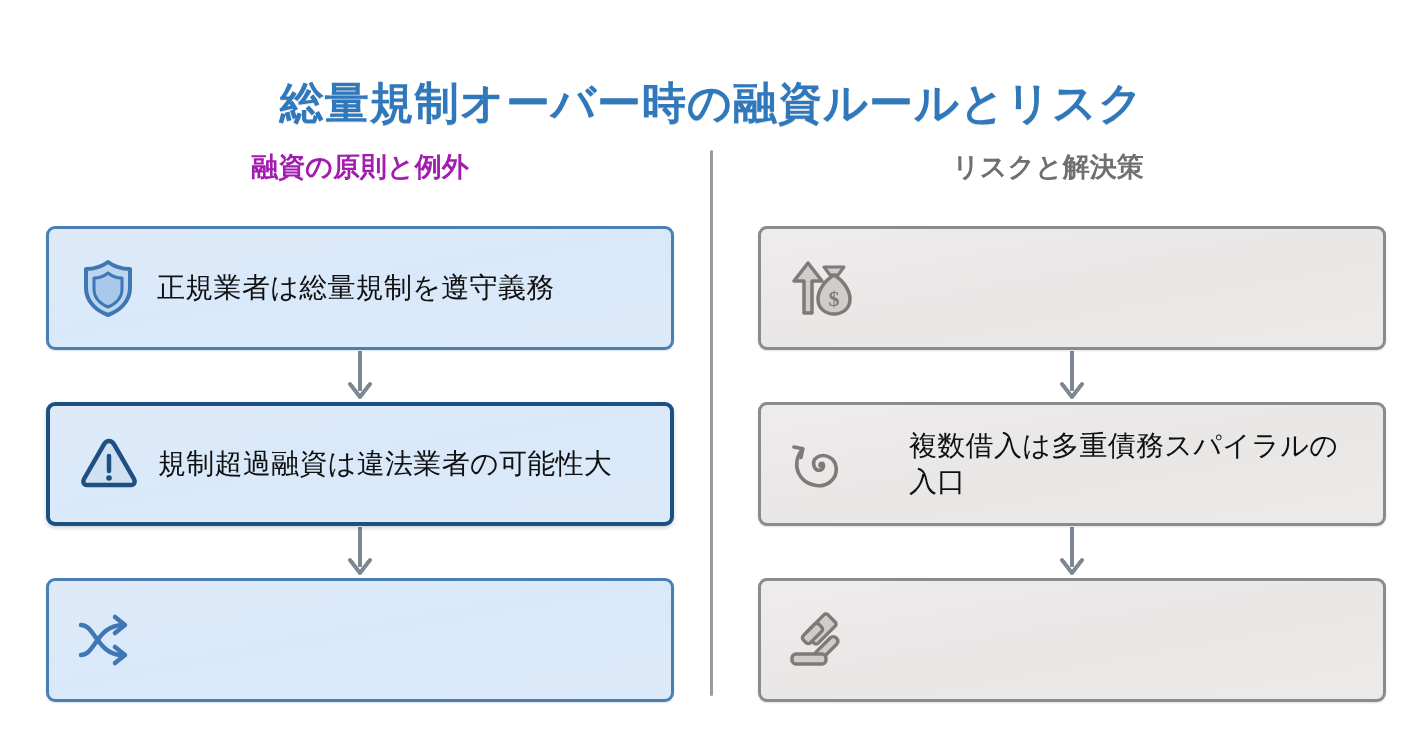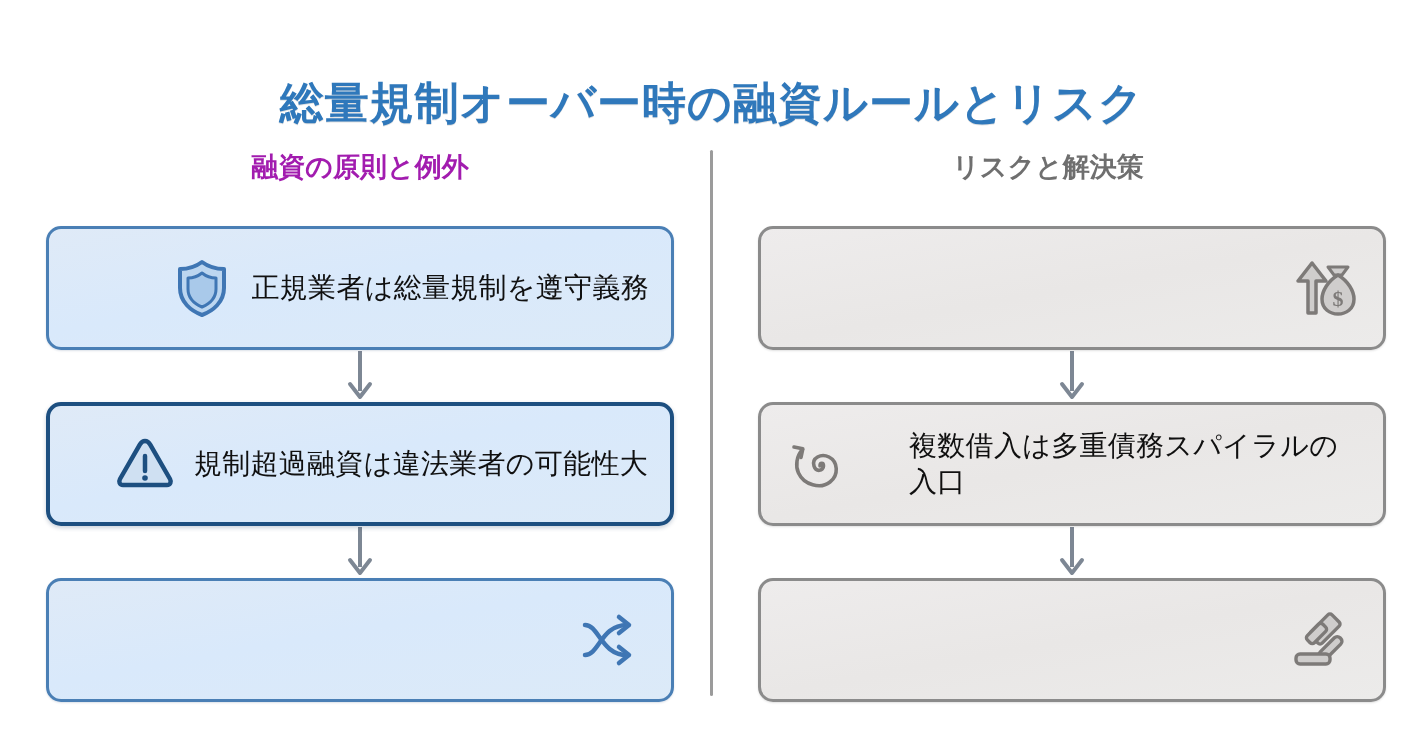--- a/index.html
+++ b/index.html
@@ -64,24 +64,23 @@
   }
 
   
   .chain { position: absolute; top: 226px; }
   .chain-left  { left: 46px;  width: 628px; }
   .chain-right { left: 758px; width: 628px; }
 
   .card {
     display: flex;
     align-items: center;
-    border-radius: 15px;
+    border-radius: 9px;
     padding: 8px 22px;
     position: relative;
-    justify-content: flex-end;
   }
   .card .icon {
     flex: 0 0 auto;
     width: 74px;
     height: 74px;
     display: flex;
     align-items: center;
     justify-content: center;
   }
   .card .label {

